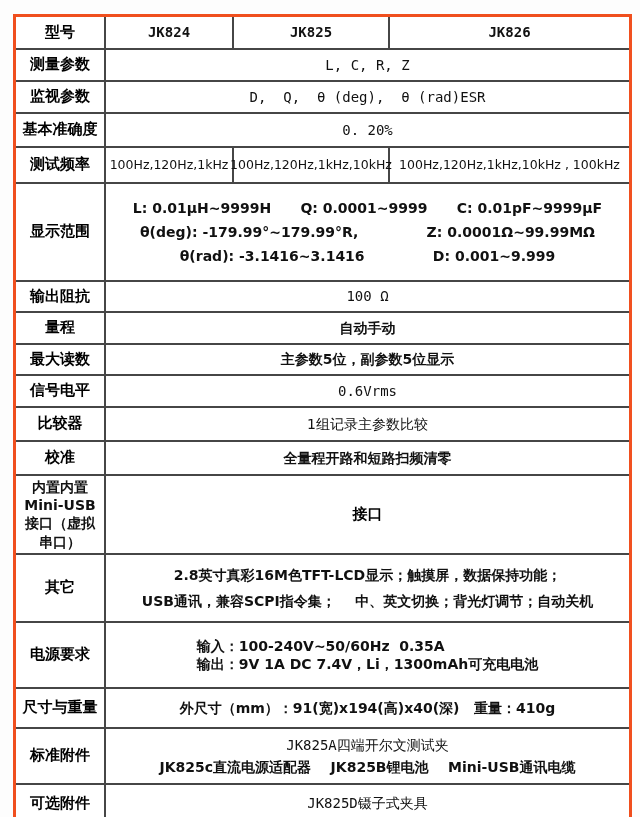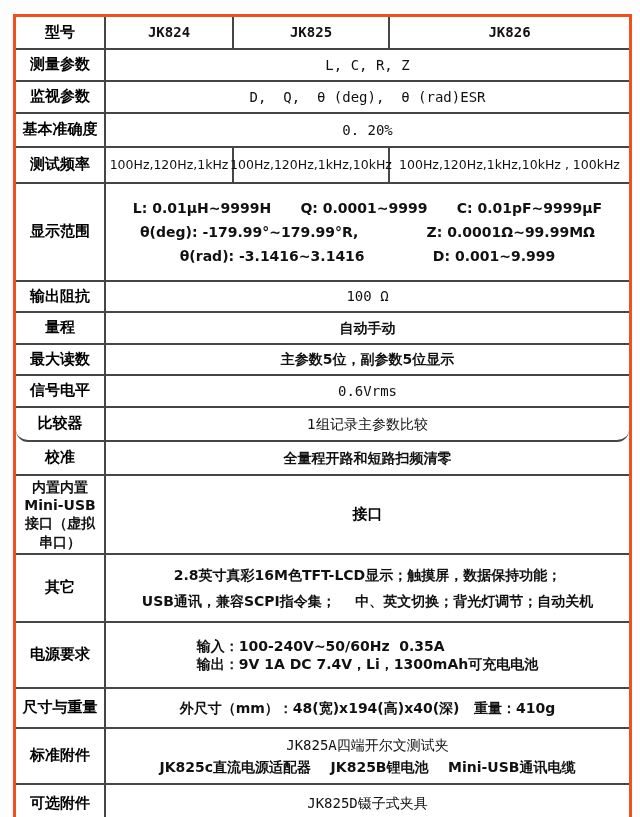--- a/index.html
+++ b/index.html
@@ -54,21 +54,21 @@
   .r-measure{ min-height:32px; }
   .r-monitor{ min-height:32px; }
   .r-accuracy{ min-height:34px; }
   .r-frequency{ min-height:36px; }
   .r-range{ min-height:98px; }
   .r-impedance{ min-height:31px; }
   .r-rangemode{ min-height:32px; }
   .r-maxread{ min-height:31px; }
   .r-signal{ min-height:32px; }
   .r-speed{ min-height:33px; }
-  .r-comparator{ min-height:34px;border-radius:12px; }
+  .r-comparator{ min-height:34px; }
   .r-calibration{ min-height:34px; }
   .r-interface{ min-height:34px; }
   .r-other{ min-height:68px; }
   .r-power{ min-height:66px; }
   .r-size{ min-height:40px; }
   .r-std{ min-height:56px; }
   .r-opt{ min-height:37px; }
 </style>
 </head>
 <body>
@@ -227,21 +227,21 @@
         <div class="val b">输出：9V 1A DC 7.4V，Li，1300mAh可充电电池</div>
       </div>
     </div>
   </div>
 
   <div class="row r-size">
     <div class="cell">
         <div class="label">尺寸与重量</div>
       </div>
     <div class="cell">
-        <div class="val b">外尺寸（mm）：48(宽)x194(高)x40(深)   重量：410g</div>
+        <div class="val b">外尺寸（mm）：91(宽)x194(高)x40(深)   重量：410g</div>
       </div>
   </div>
 
   <div class="row r-std">
     <div class="cell">
         <div class="label">标准附件</div>
       </div>
     <div class="cell" style="gap:4px;">
       <div class="val mono">JK825A四端开尔文测试夹</div>
       <div class="val b">JK825c直流电源适配器    JK825B锂电池    Mini-USB通讯电缆</div>

